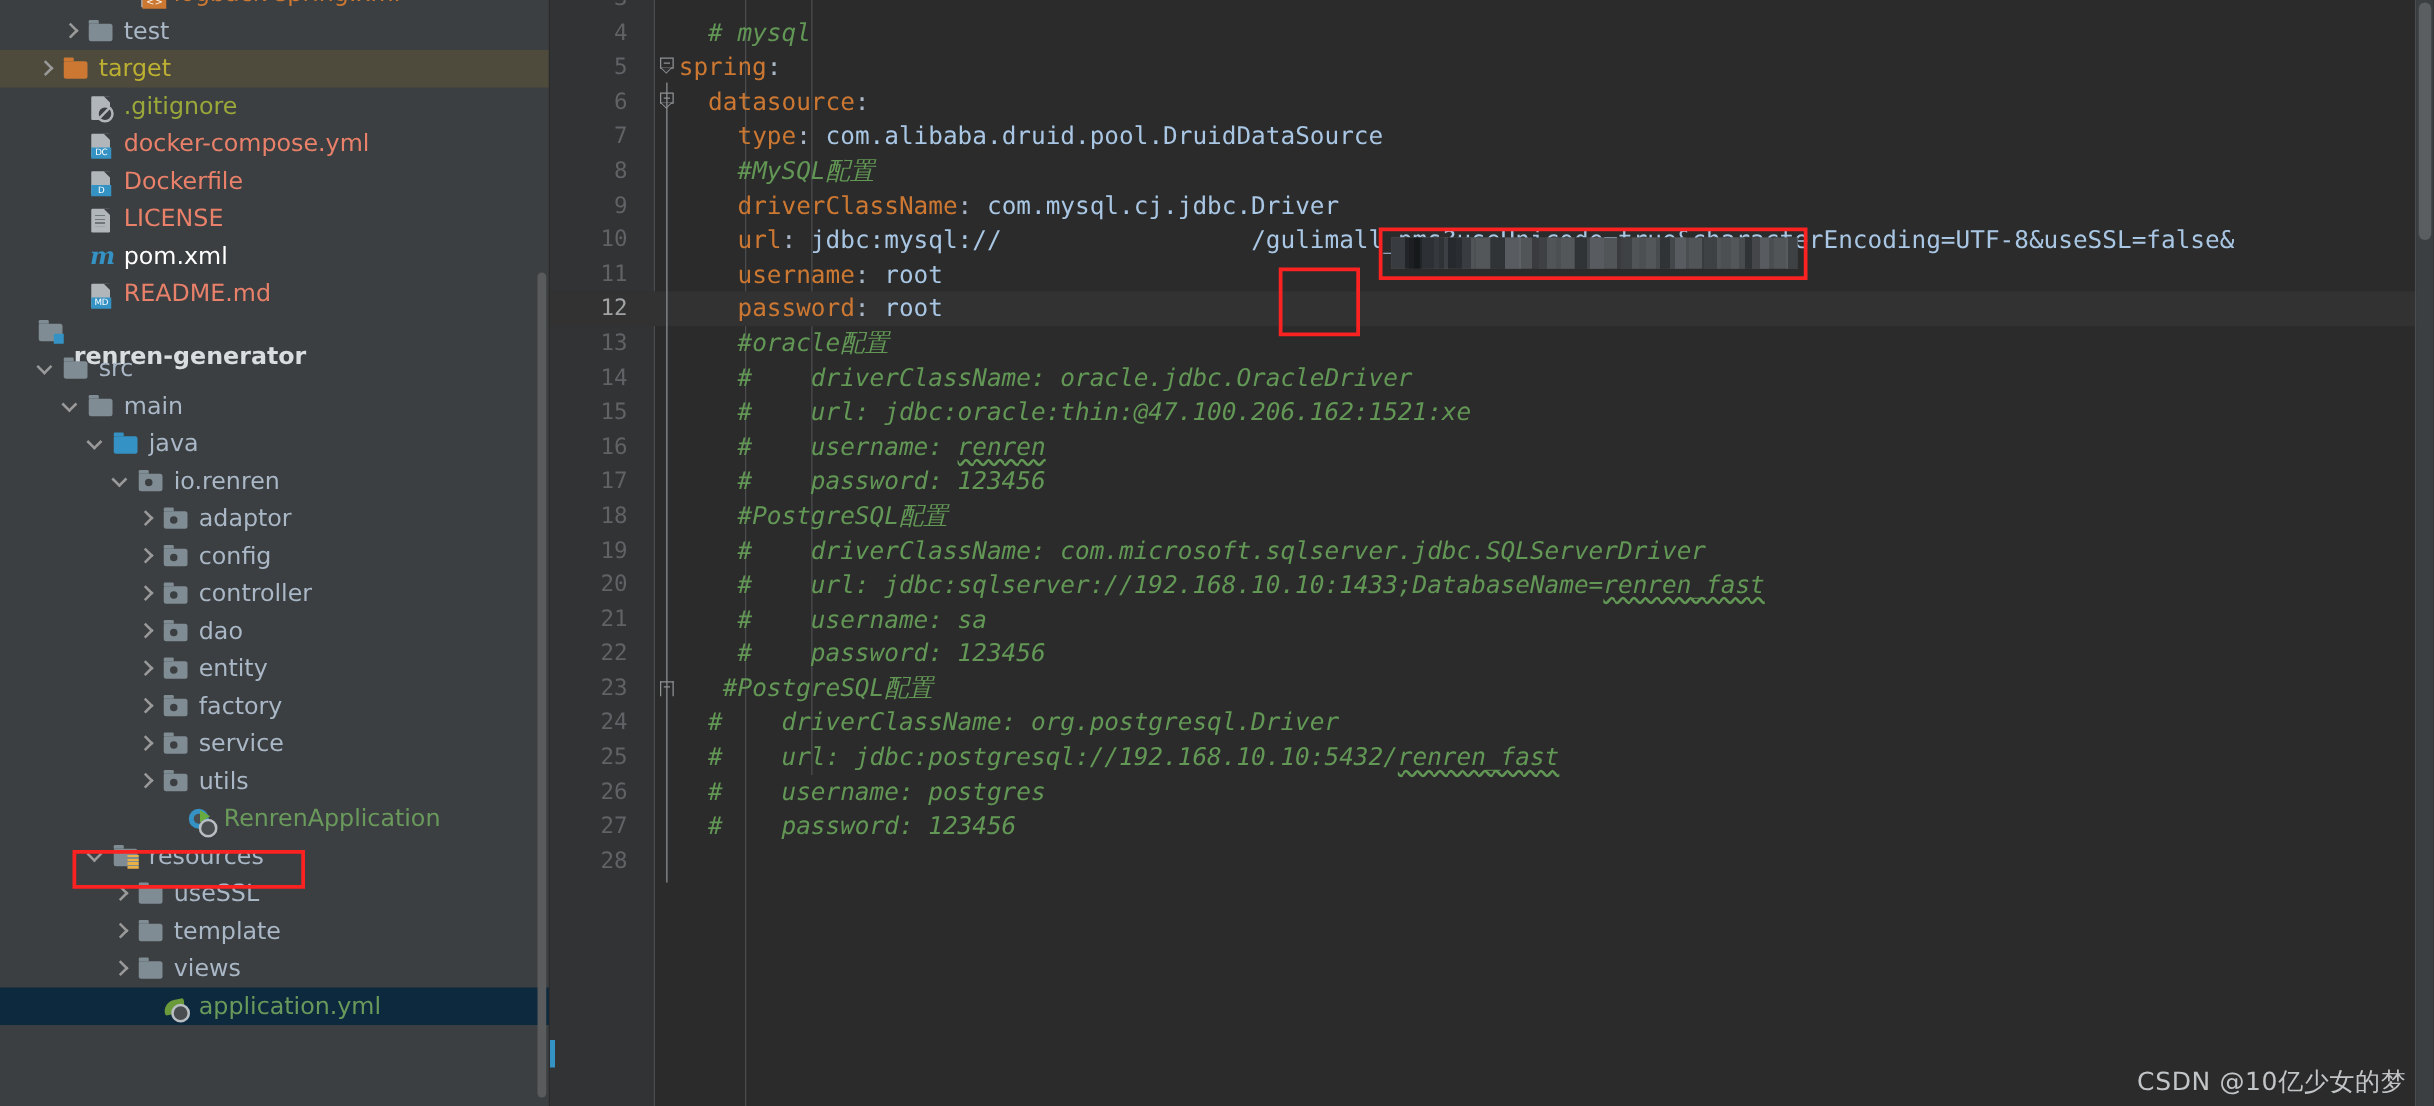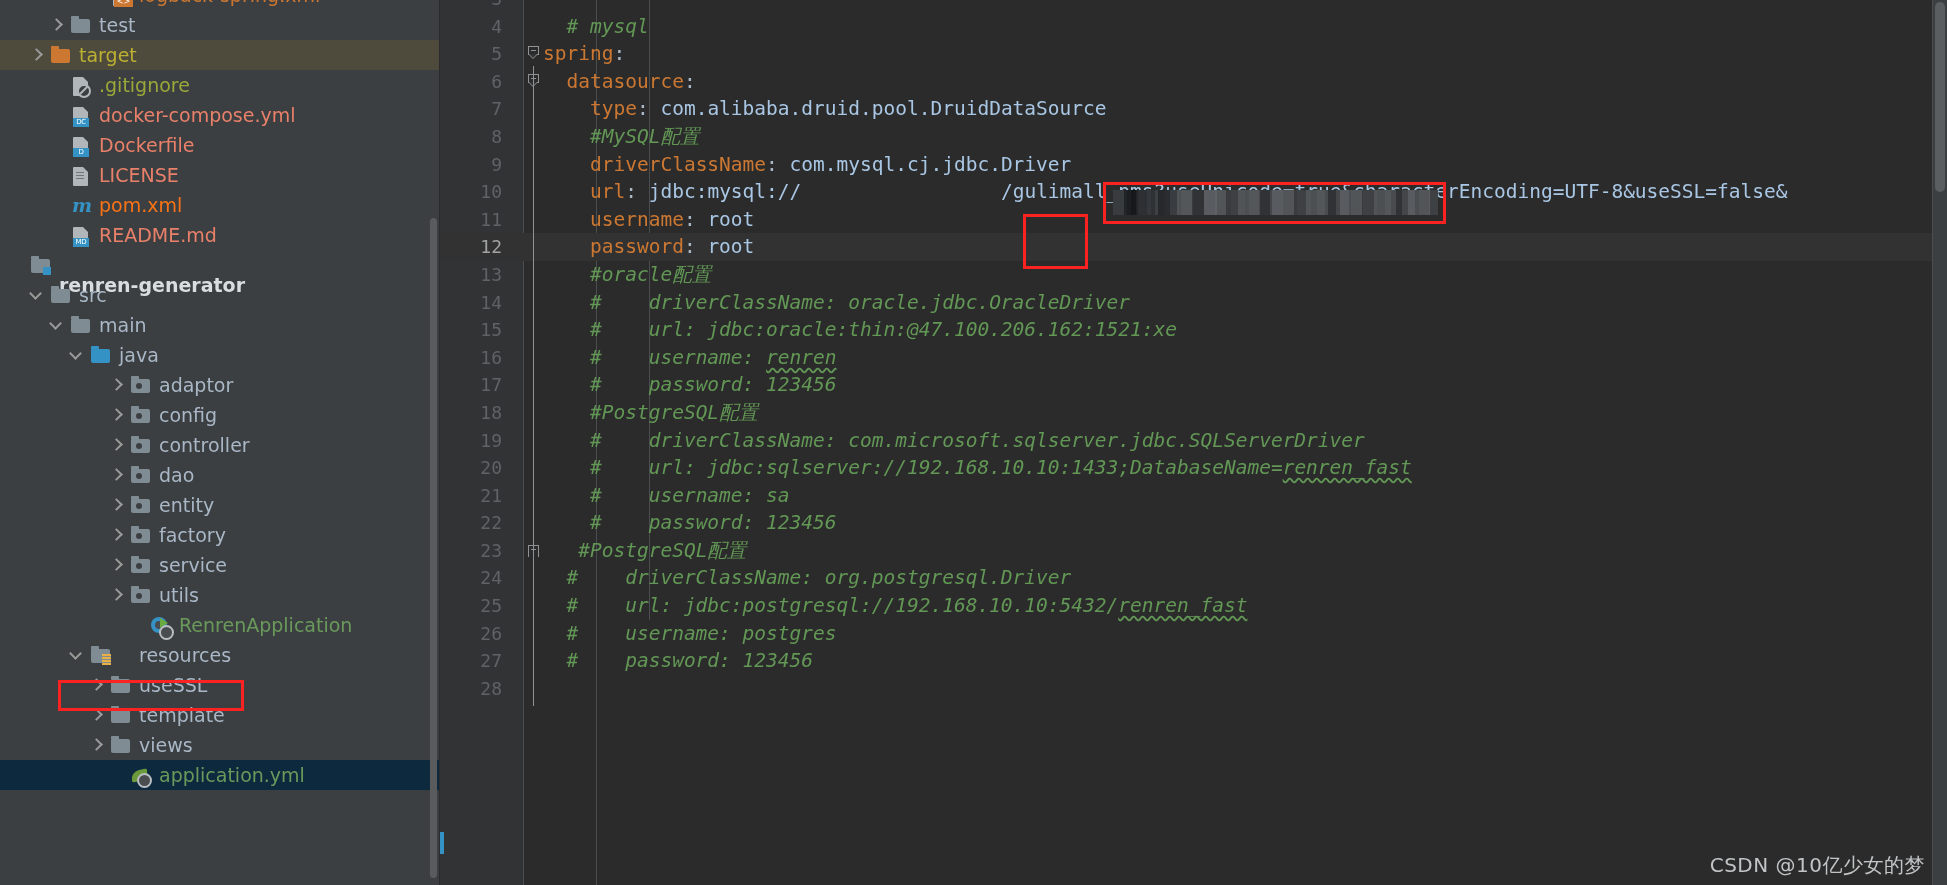--- a/index.html
+++ b/index.html
@@ -564,21 +564,21 @@
               <span class="lines"></span>
             </span>
           </span>
           <span class="lbl" style="color: rgb(232, 128, 106);">LICENSE</span>
         </div>
         <div class="row">
           <span class="arrow " style="margin-left: 48px;"></span>
           <span class="ico">
             <span class="mvn-m">m</span>
           </span>
-          <span class="lbl" style="color: #f97316;">pom.xml</span>
+          <span class="lbl" style="color: #ffffff;">pom.xml</span>
         </div>
         <div class="row">
           <span class="arrow " style="margin-left: 48px;"></span>
           <span class="ico">
             <span class="file">
               <span class="tag">MD</span>
             </span>
           </span>
           <span class="lbl" style="color: rgb(232, 128, 106);">README.md</span>
         </div>
@@ -604,20 +604,29 @@
             <span class="folder"></span>
           </span>
           <span class="lbl" style="color: rgb(169, 183, 198);">main</span>
         </div>
         <div class="row">
           <span class="arrow down" style="margin-left: 68px;"></span>
           <span class="ico">
             <span class="folder blue"></span>
           </span>
           <span class="lbl" style="color: rgb(169, 183, 198);">java</span>
+        </div>
+        <div class="row">
+          <span class="arrow down" style="margin-left: 88px;"></span>
+          <span class="ico">
+            <span class="folder">
+              <span class="dot"></span>
+            </span>
+          </span>
+          <span class="lbl" style="color: rgb(169, 183, 198);">io.renren</span>
         </div>
         <div class="row">
           <span class="arrow right" style="margin-left: 108px;"></span>
           <span class="ico">
             <span class="folder">
               <span class="dot"></span>
             </span>
           </span>
           <span class="lbl" style="color: rgb(169, 183, 198);">adaptor</span>
         </div>
@@ -695,21 +704,21 @@
           </span>
           <span class="lbl" style="color: rgb(106, 154, 91);">RenrenApplication</span>
         </div>
         <div class="row">
           <span class="arrow down" style="margin-left: 68px;"></span>
           <span class="ico">
             <span class="folder">
               <span class="stripes"></span>
             </span>
           </span>
-          <span class="lbl" style="color: rgb(169, 183, 198); margin-left: 20px;">resources</span>
+          <span class="lbl" style="color: rgb(169, 183, 198);">resources</span>
         </div>
         <div class="row">
           <span class="arrow right" style="margin-left: 88px;"></span>
           <span class="ico">
             <span class="folder"></span>
           </span>
           <span class="lbl" style="color: rgb(169, 183, 198);">useSSL</span>
         </div>
         <div class="row">
           <span class="arrow right" style="margin-left: 88px;"></span>

